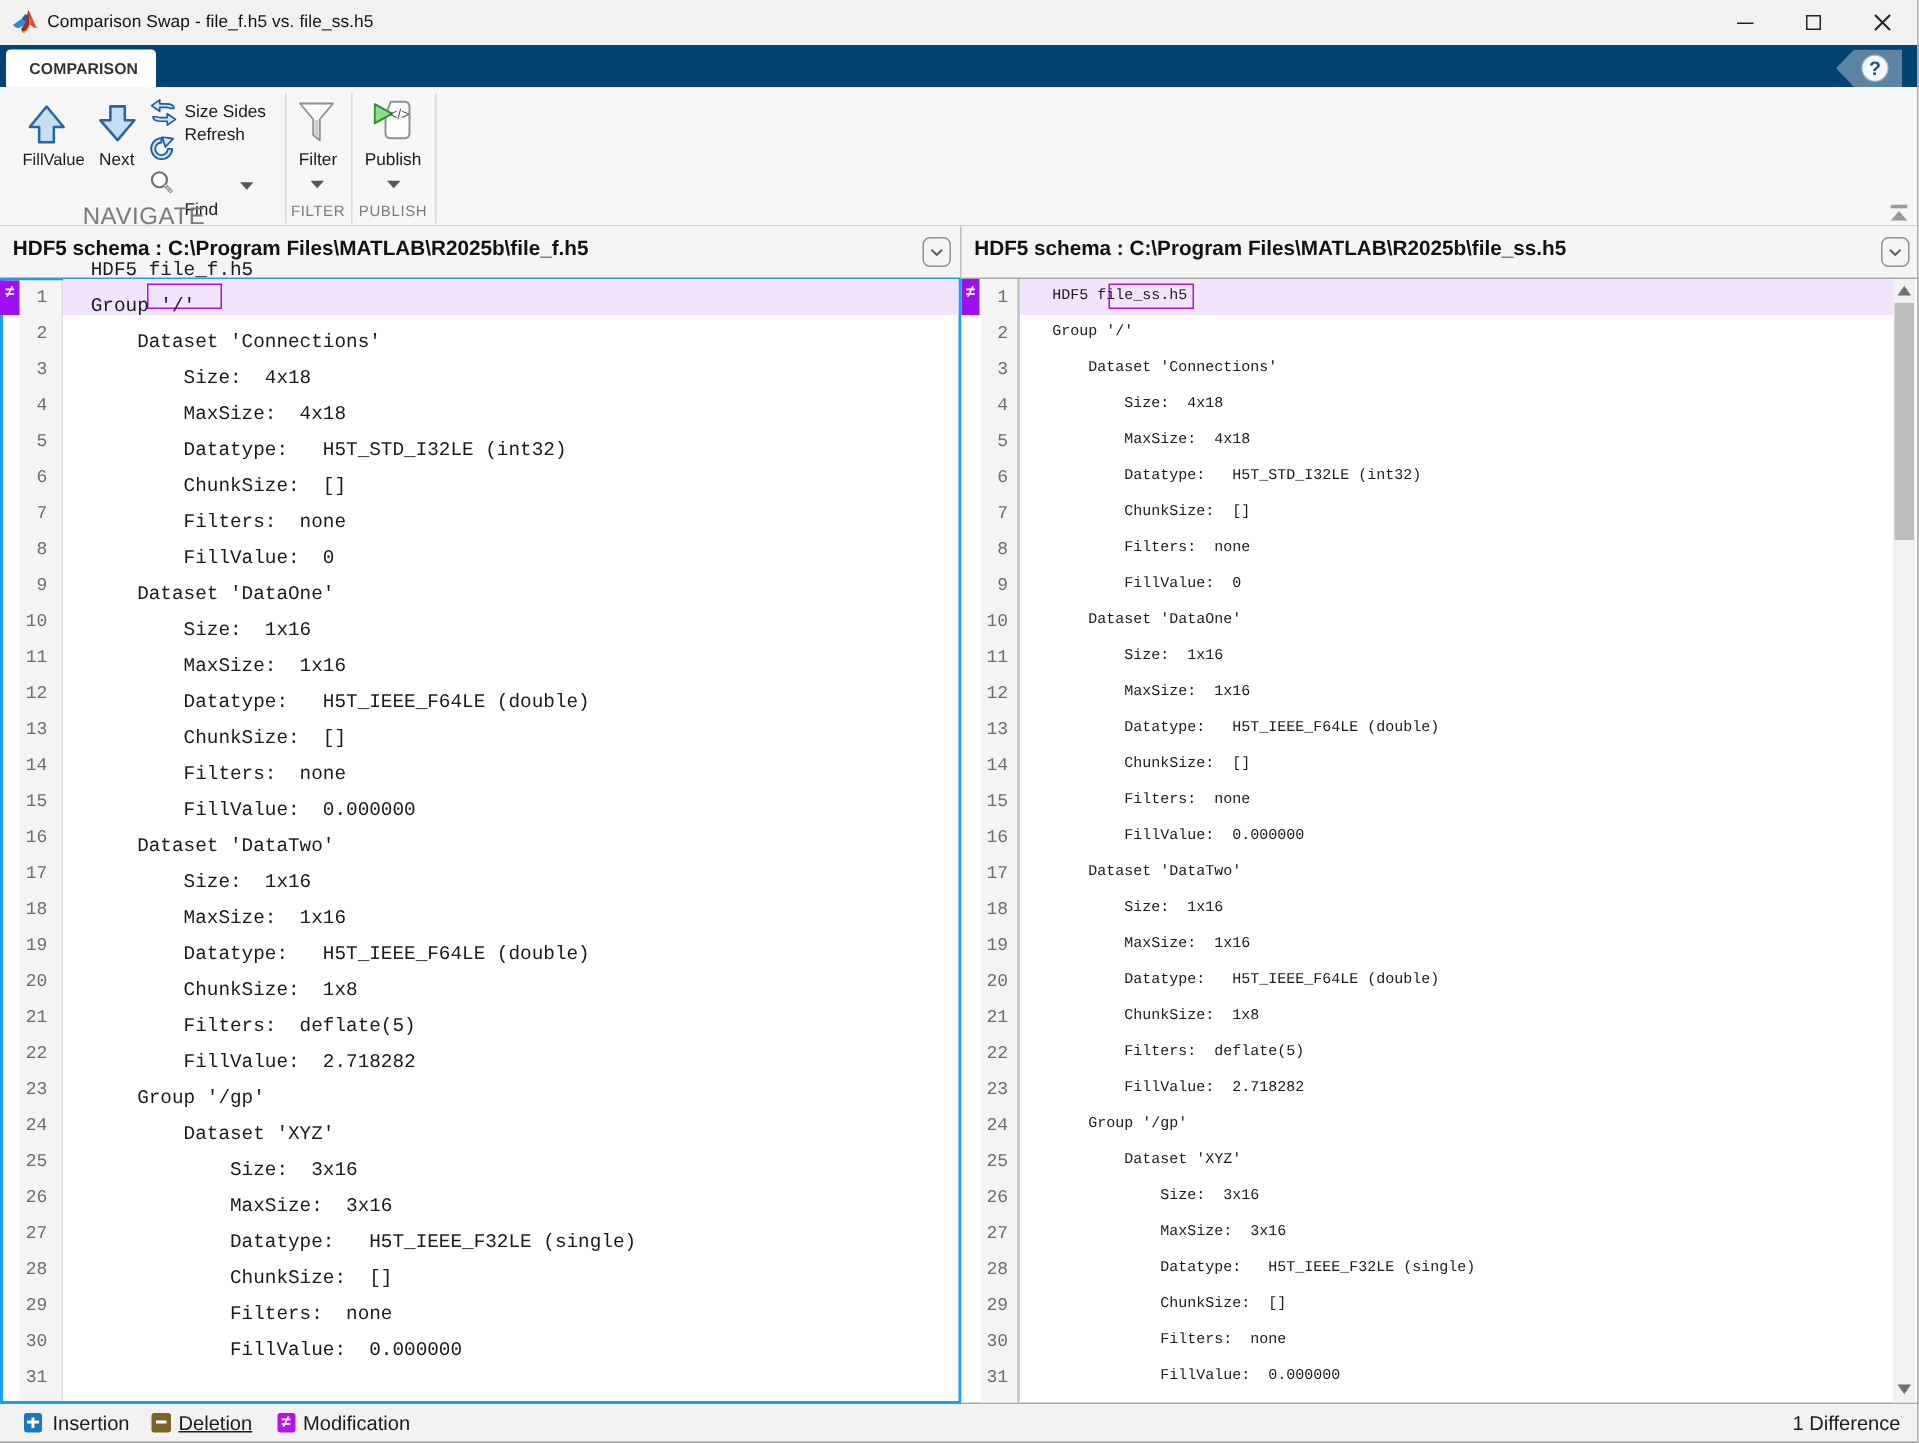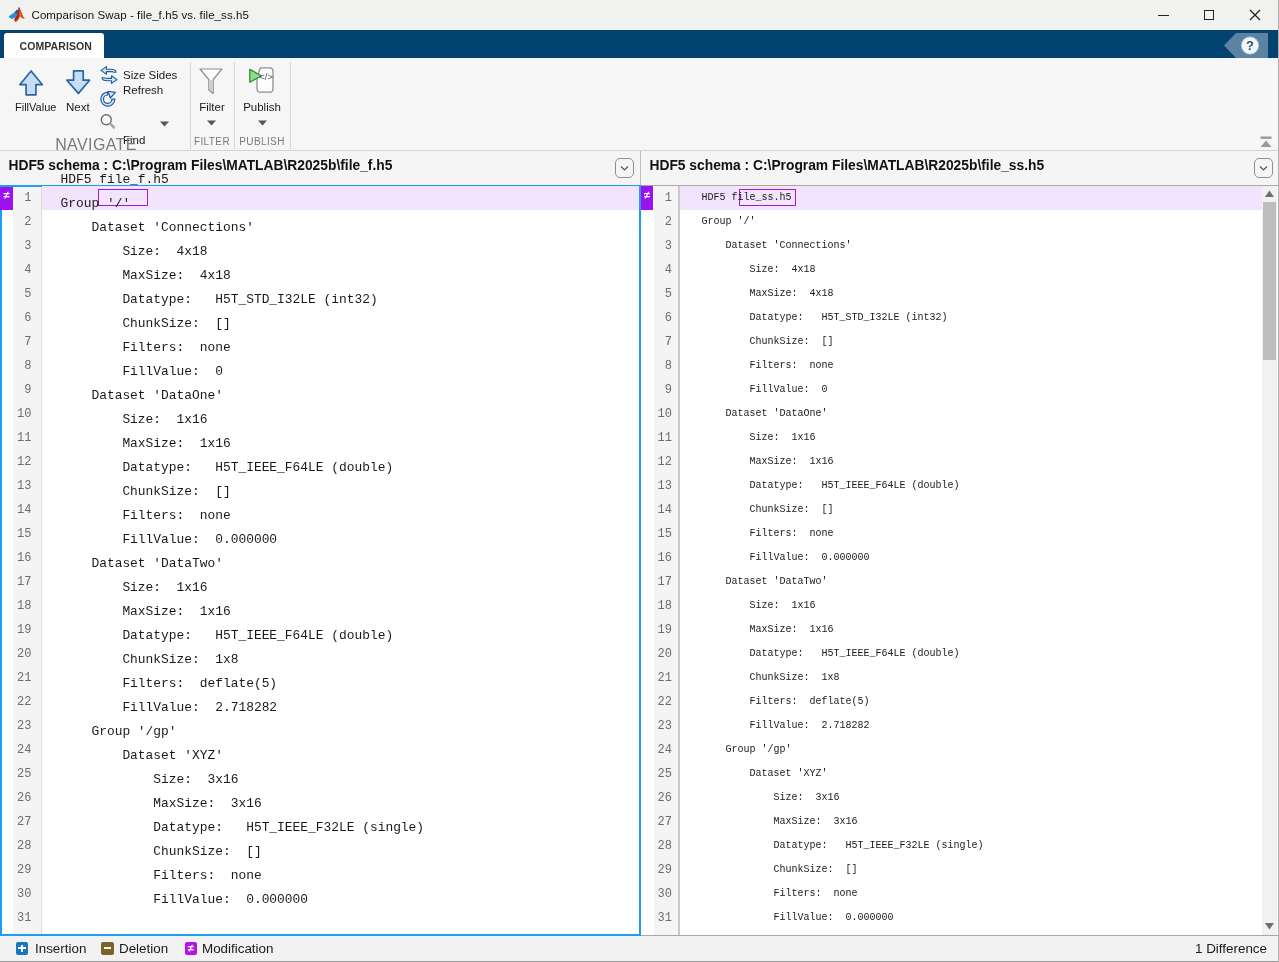--- a/index.html
+++ b/index.html
@@ -278,18 +278,18 @@
     <polygon points="4.5,7.5 9,1 0,1" fill="#6f6f6f"></polygon>
   </svg>
 
 <div class="abs" style="left:0;top:936px;width:1279px;height:26px;background:#f2f2f2;border-bottom:1px solid #9a9a9a;"></div>
 <div class="abs" style="left:15.5px;top:942px;width:12.5px;height:12.5px;background:#1976c0;border-radius:2px;"></div>
 <div class="abs" style="left:20.7px;top:944.5px;width:2.1px;height:7.5px;background:#fff;"></div>
 <div class="abs" style="left:18px;top:947.2px;width:7.5px;height:2.1px;background:#fff;"></div>
 <div class="abs" style="left:35px;top:940.5px;font-size:13.4px;color:#1a1a1a;">Insertion</div>
 <div class="abs" style="left:101px;top:942px;width:12.5px;height:12.5px;background:#7a6426;border-radius:2px;"></div>
 <div class="abs" style="left:103.5px;top:947.2px;width:7.5px;height:2.1px;background:#fff;"></div>
-<div class="abs" style="left:119px;top:940.5px;font-size:13.4px;color:#1a1a1a;">Deletion</div>
+<div class="abs" style="left:119px;top:940.5px;font-size:13.4px;color:#1a1a1a;text-decoration:underline;">Deletion</div>
 <div class="abs" style="left:184.5px;top:942px;width:12.5px;height:12.5px;background:#b414e6;border-radius:2px;color:#fff;font-size:11px;font-weight:bold;text-align:center;line-height:12.5px;">≠</div>
 <div class="abs" style="left:202px;top:940.5px;font-size:13.4px;color:#1a1a1a;">Modification</div>
 <div class="abs" style="left:1100px;top:940.5px;width:167px;text-align:right;font-size:13.4px;color:#1a1a1a;">1 Difference</div>
 
 <div class="abs" style="left:1278px;top:0;width:1px;height:962px;background:#aeaeae;"></div>
 
 </body></html>

